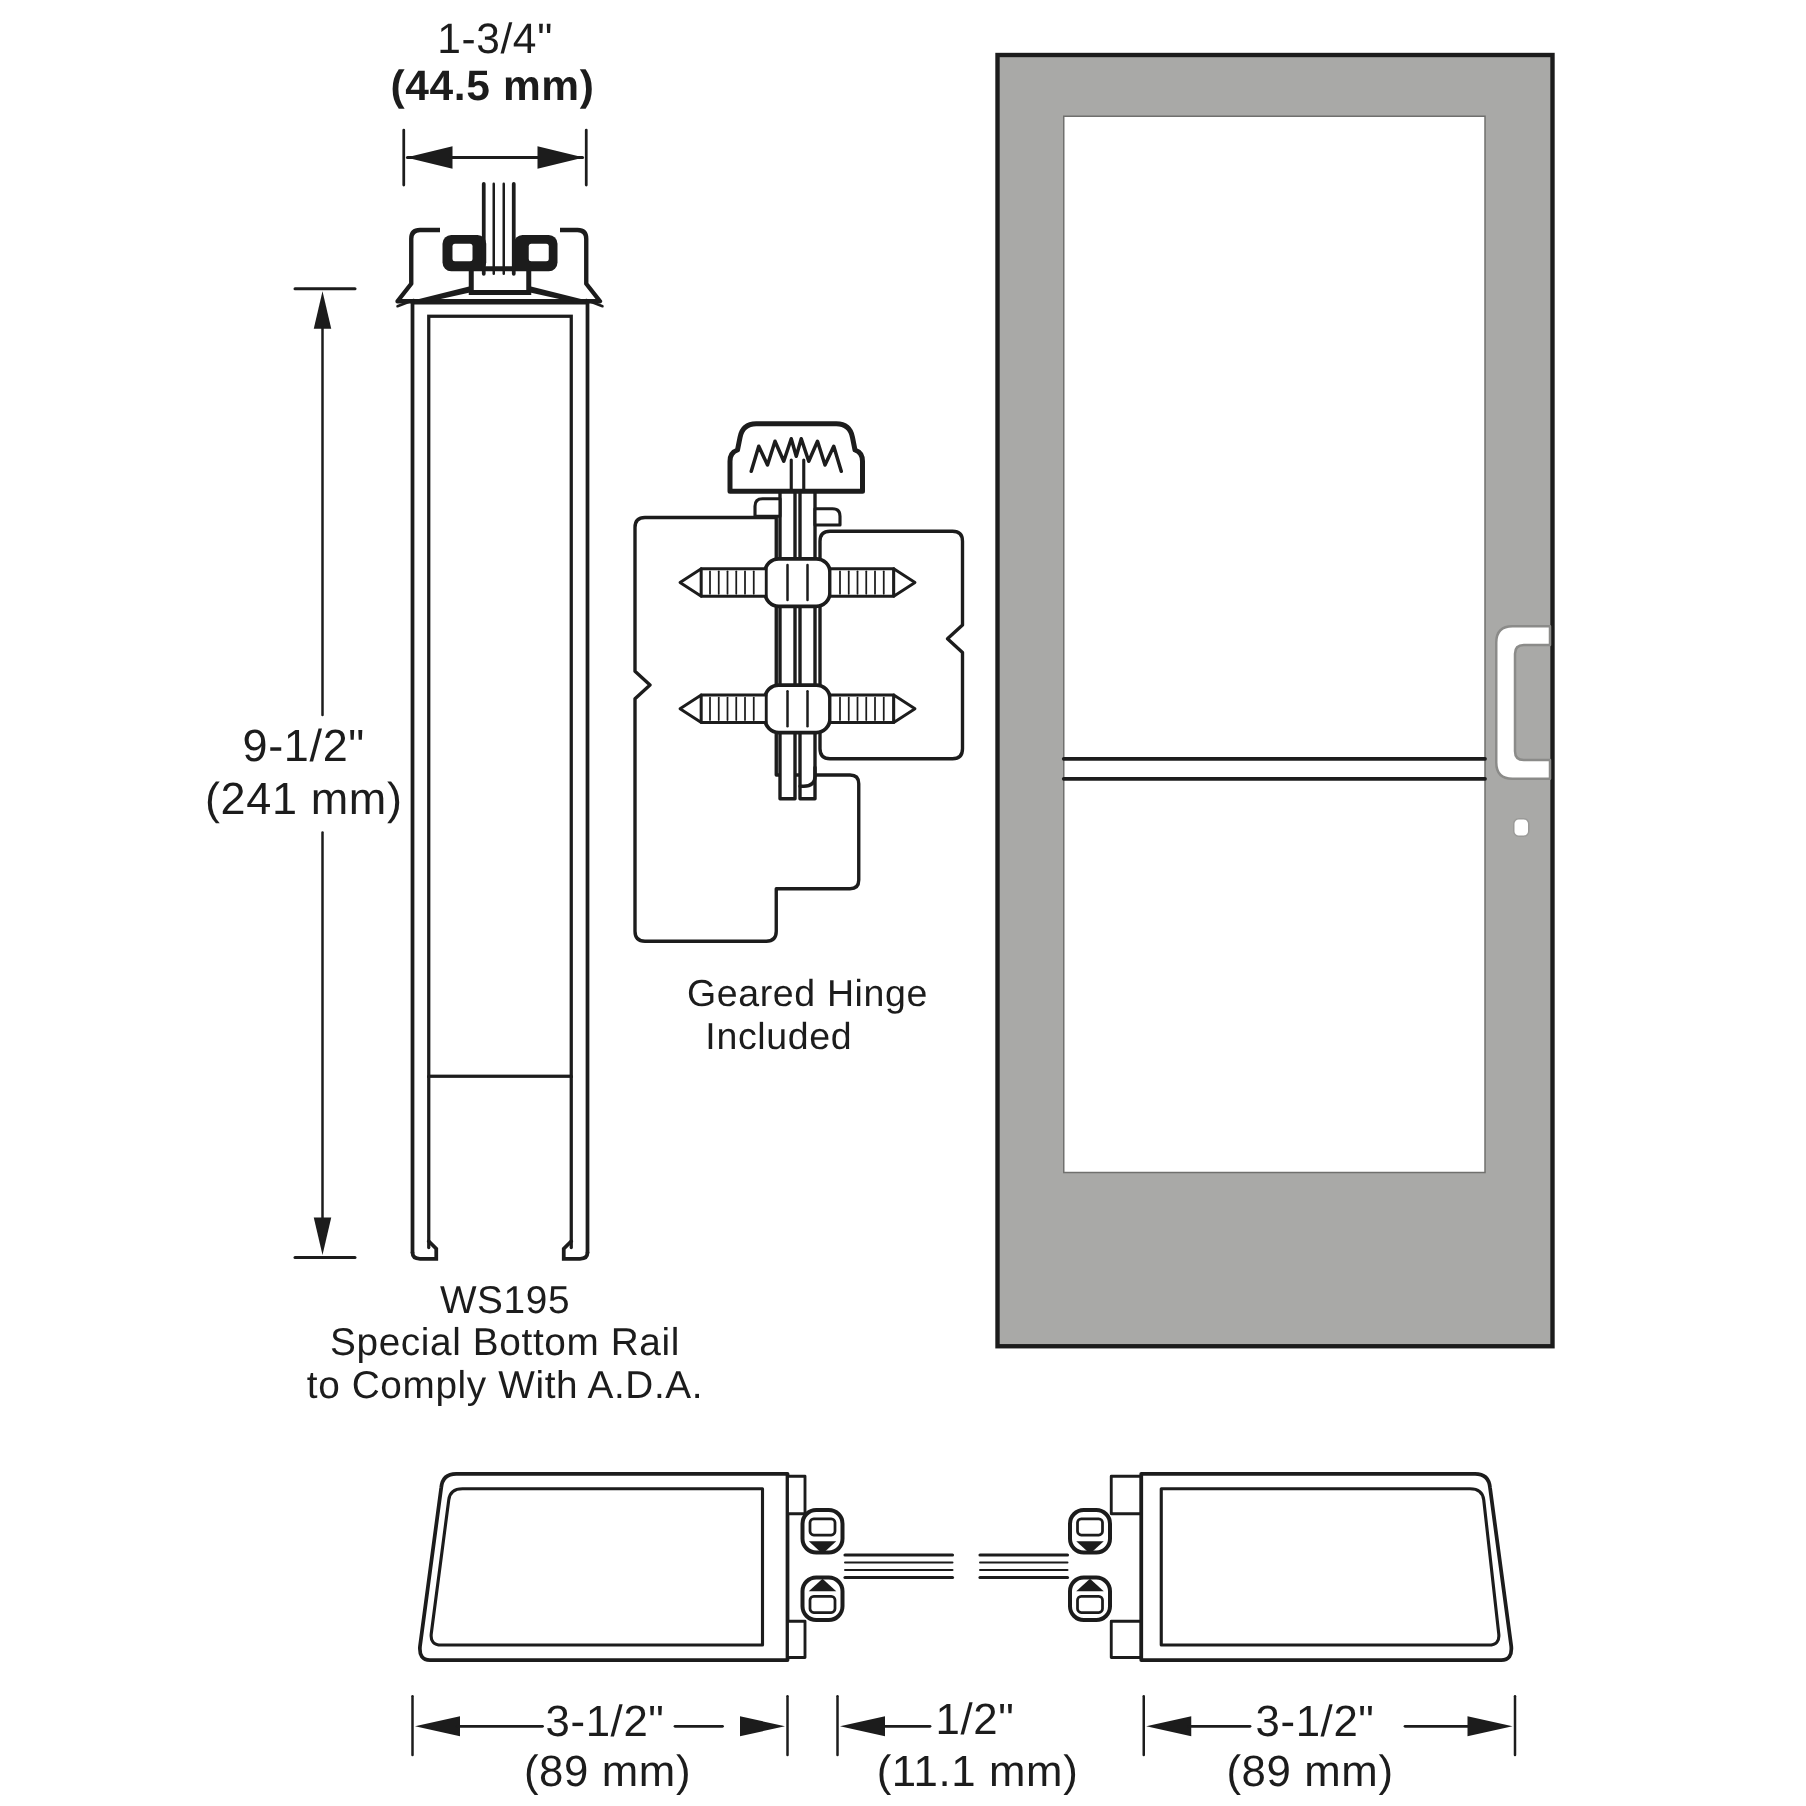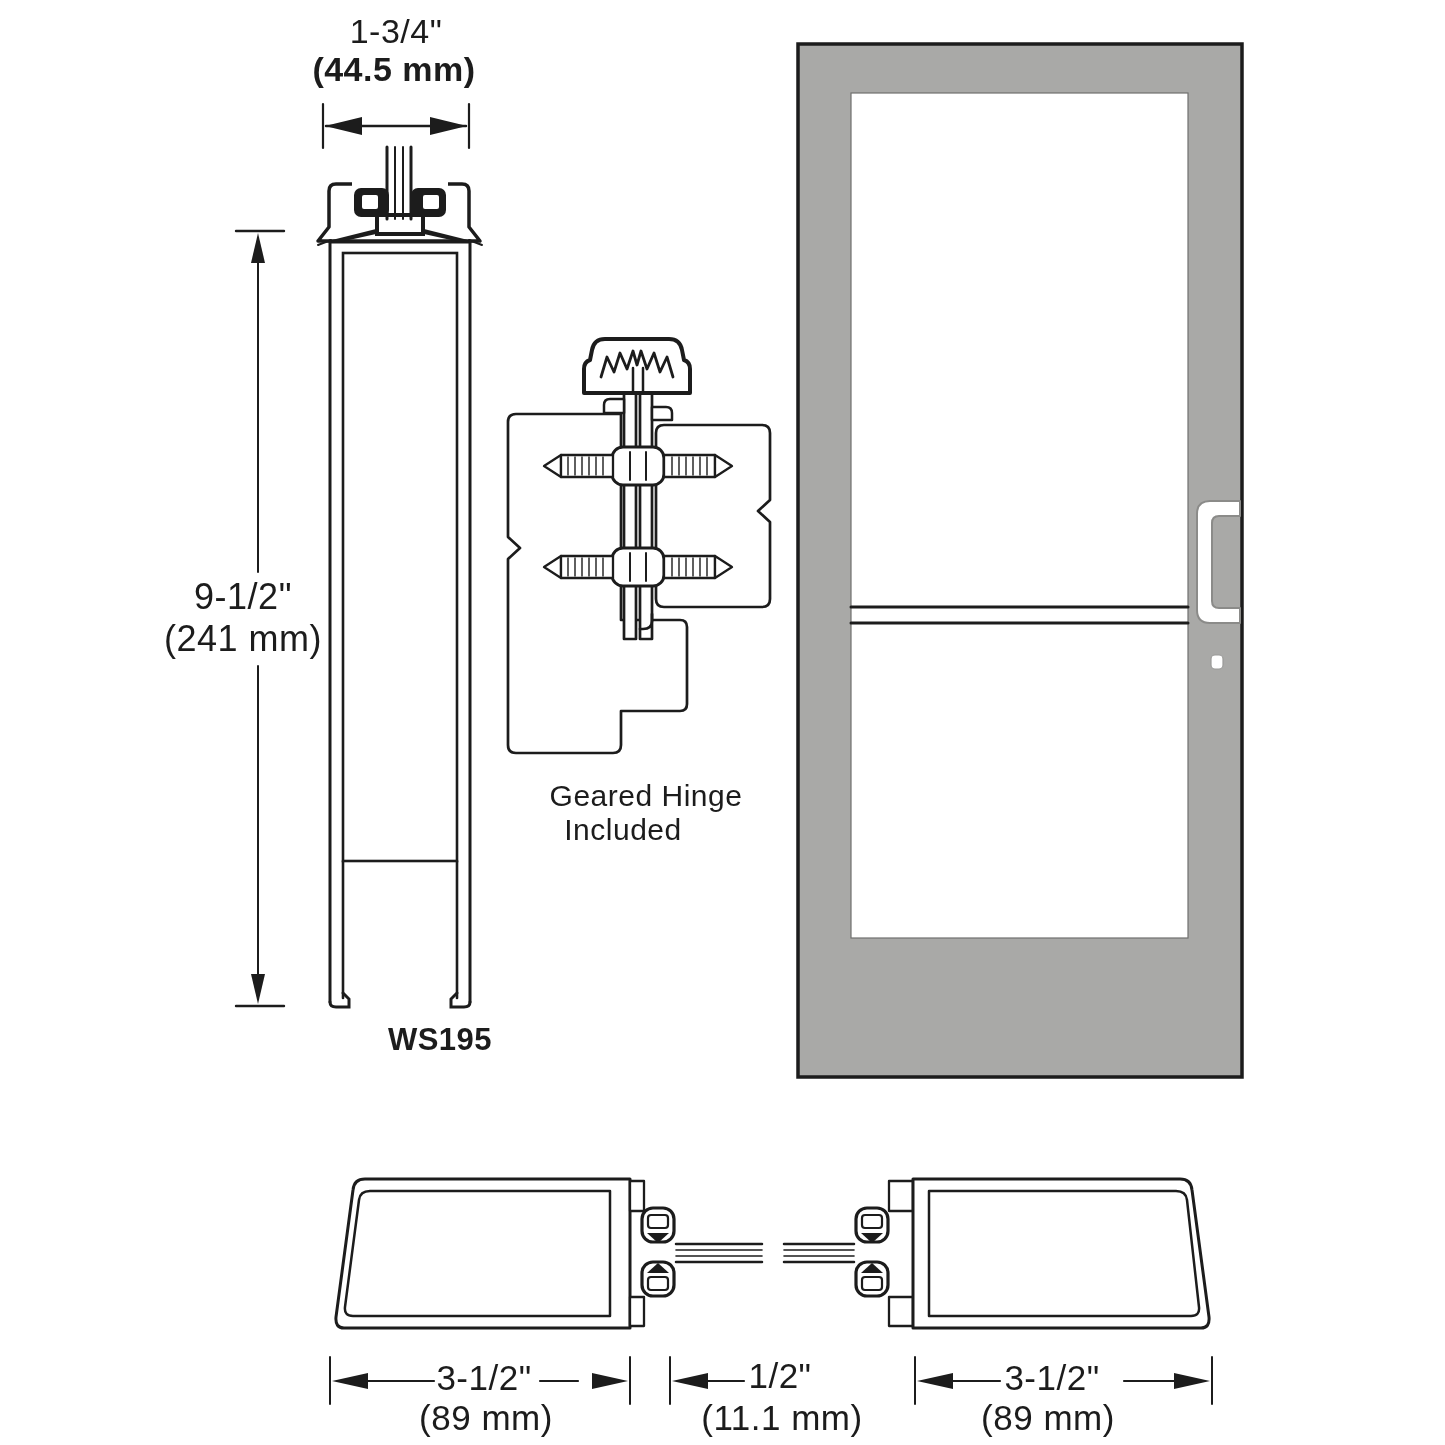--- a/index.html
+++ b/index.html
@@ -11,21 +11,21 @@
   .t{
     position:absolute;transform:translateX(-50%);white-space:nowrap;text-align:center;
     font-family:"Liberation Sans", sans-serif;color:#1c1c1c;line-height:1.05;
     letter-spacing:0.5px;
   }
   .fs34{font-size:34px;}
   .fs36{font-size:36px;}
   .fs31{font-size:31px;}
   .fs30{font-size:30px;margin-left:11px;}
   .fs35{font-size:35px;}
-  .bold{font-weight:bold;margin-left:36px;}
+  .bold{font-weight:normal;}
 </style>
 </head>
 <body>
 
 <div class="canvas">
 
   <svg class="art" viewBox="0 0 1445 1445" fill="none" stroke="#1c1c1c" stroke-linecap="round">
 
     <g>
       <line x1="323" y1="104" x2="323" y2="148" stroke-width="2.2"></line>
@@ -208,20 +208,22 @@
     </g>
   </svg>
 
   <div class="t fs34" style="left:396px;top:14px;">1-3/4"</div>
   <div class="t fs34" style="left:394px;top:52px;font-weight:bold;">(44.5 mm)</div>
 
   <div class="t fs36" style="left:243px;top:578px;">9-1/2"</div>
   <div class="t fs36" style="left:243px;top:620px;">(241 mm)</div>
 
   <div class="t fs31 bold" style="left:404px;top:1024px;">WS195</div>
+  <div class="t fs31" style="left:404px;top:1058px;">Special Bottom Rail</div>
+  <div class="t fs31" style="left:404px;top:1092px;">to Comply With A.D.A.</div>
 
   <div class="t fs30" style="left:635px;top:780px;">Geared Hinge</div>
   <div class="t fs30" style="left:612px;top:814px;">Included</div>
 
   <div class="t fs35" style="left:484px;top:1360px;">3-1/2"</div>
   <div class="t fs35" style="left:486px;top:1400px;">(89 mm)</div>
   <div class="t fs35" style="left:780px;top:1358px;">1/2"</div>
   <div class="t fs35" style="left:782px;top:1400px;">(11.1 mm)</div>
   <div class="t fs35" style="left:1052px;top:1360px;">3-1/2"</div>
   <div class="t fs35" style="left:1048px;top:1400px;">(89 mm)</div>

